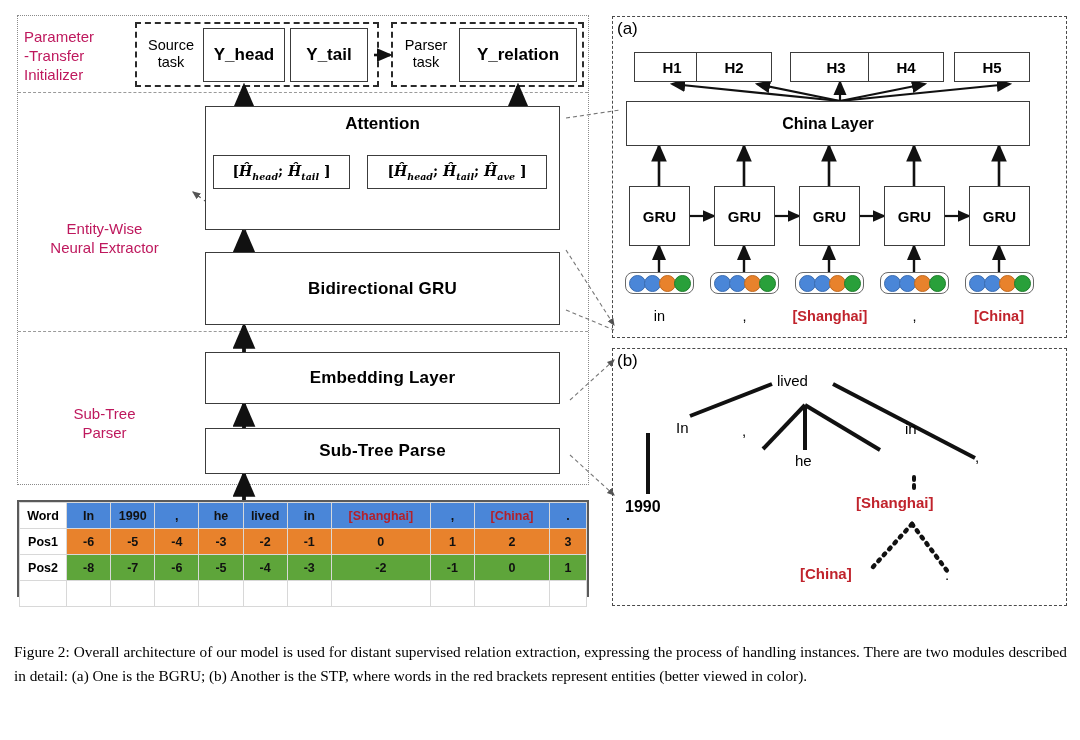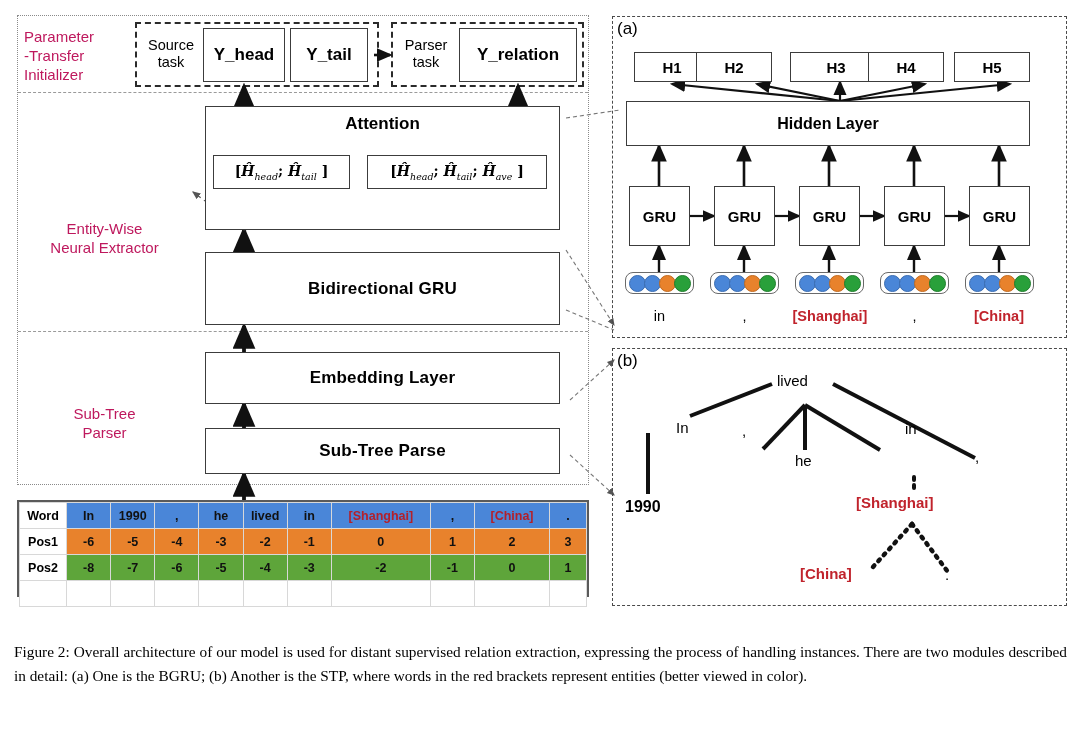--- a/index.html
+++ b/index.html
@@ -22,21 +22,21 @@
   .ybox{border:1.8px solid #3c3c3c;background:#fff;font-weight:bold;font-size:17px;}
   .tasklabel{font-size:14.5px;line-height:17px;font-weight:normal;}
 
   
   .layer{border:1.6px solid #3c3c3c;background:#fff;font-weight:bold;font-size:17px;letter-spacing:.2px;}
   .attbox{border:1.6px solid #3c3c3c;background:#fff;}
   .atttitle{font-weight:bold;font-size:17px;}
   .fbox{border:1.5px solid #3c3c3c;background:#fff;}
   .formula{font-family:"DejaVu Serif",serif;font-weight:bold;font-size:14px;white-space:nowrap;}
   .formula i{font-style:italic;}
-  .sub{font-size:9.5px;vertical-align:sub;font-style:italic;font-weight:normal;}
+  .sub{font-size:9.5px;vertical-align:sub;font-style:italic;font-weight:bold;}
 
   
   #wordTable{left:17px;top:500px;width:572px;height:97px;border:2px solid #5a5a5a;background:#fff;}
   table.wt{border-collapse:collapse;width:100%;height:100%;table-layout:fixed;}
   table.wt td{border:1px solid #d8d8d8;text-align:center;font-size:12.5px;font-weight:bold;padding:0;height:25px;}
   td.rowhead{background:#fff;font-weight:bold;font-size:13px;text-align:left;padding-left:7px;width:46px;border:none;}
   td.cword{background:#4a86d8;color:#111;}
   td.cpos1{background:#e8822c;color:#111;}
   td.cpos2{background:#5ea53a;color:#111;}
   td.cword.ent{color:#b3202a;}
@@ -257,21 +257,21 @@
 
   <div class="abs dashpanel" id="panelA"></div>
   <div class="abs" style="left:617px;top:19px;font-size:17px;">(a)</div>
 
   <div class="abs hbox ctr" style="left:634px;top:52px;width:76px;height:30px;">H1</div>
   <div class="abs hbox ctr" style="left:696px;top:52px;width:76px;height:30px;">H2</div>
   <div class="abs hbox ctr" style="left:782px;top:52px;width:92px;height:30px;margin-left:8px;">H3</div>
   <div class="abs hbox ctr" style="left:868px;top:52px;width:76px;height:30px;">H4</div>
   <div class="abs hbox ctr" style="left:954px;top:52px;width:76px;height:30px;">H5</div>
 
-  <div class="abs hidlayer ctr" style="left:626px;top:101px;width:404px;height:45px;">Hidden Layer</div>
+  <div class="abs hidlayer ctr" style="left:626px;top:101px;width:404px;height:45px;">China Layer</div>
 
   <div class="abs grubox ctr" style="left:629px;top:186px;width:61px;height:60px;">GRU</div>
   <div class="abs grubox ctr" style="left:714px;top:186px;width:61px;height:60px;">GRU</div>
   <div class="abs grubox ctr" style="left:799px;top:186px;width:61px;height:60px;">GRU</div>
   <div class="abs grubox ctr" style="left:884px;top:186px;width:61px;height:60px;">GRU</div>
   <div class="abs grubox ctr" style="left:969px;top:186px;width:61px;height:60px;">GRU</div>
 
   <div class="abs capsule" style="left:625px;top:272px;width:69px;height:22px;">
     <span class="dot b"></span>
       <span class="dot b"></span>

